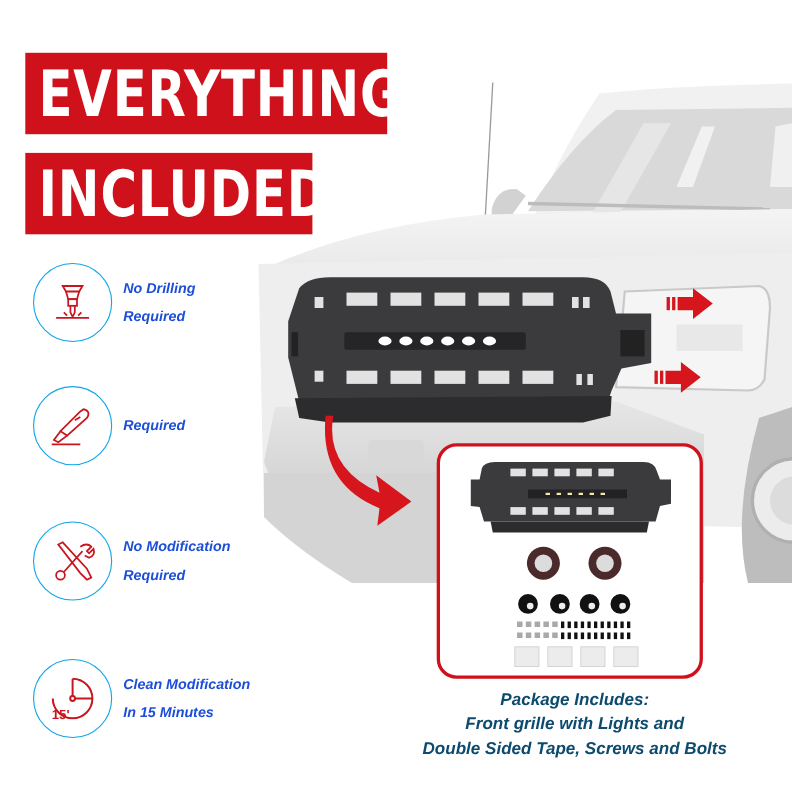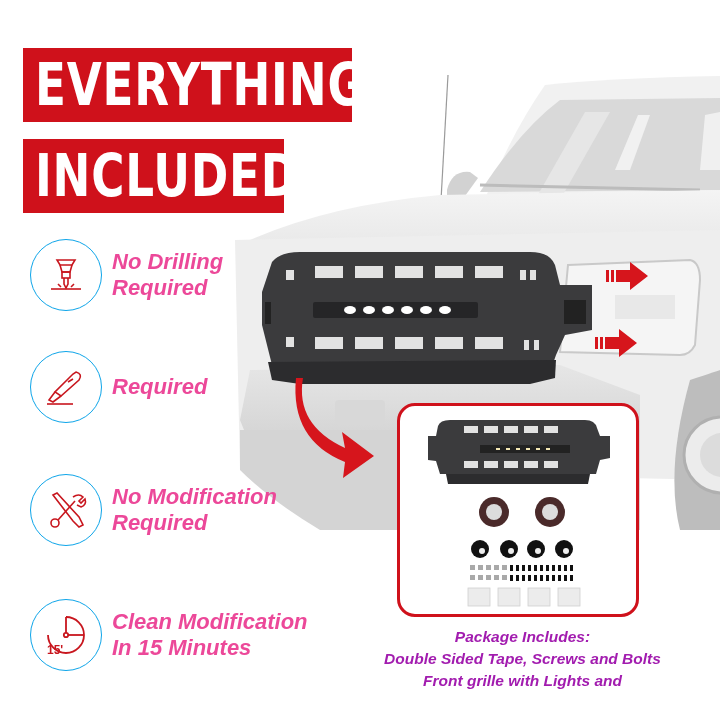--- a/index.html
+++ b/index.html
@@ -16,29 +16,29 @@
     padding-left: 12px; transform-origin: left center;
   }
   .banner span { display: inline-block; transform: scaleX(0.78); transform-origin: left center; white-space: nowrap; }
   .banner-1 { left: 23px; top: 48px; width: 329px; height: 74px; }
   .banner-2 { left: 23px; top: 139px; width: 261px; height: 74px; }
 
   
   .feature { position: absolute; left: 30px; display: flex; align-items: center; }
   .feature .ring { width: 72px; height: 72px; border: 1px solid #0ea5e9; border-radius: 50%; display:flex; align-items:center; justify-content:center; background:#fff; }
   .feature .ring svg { width: 46px; height: 46px; }
-  .feature .txt { margin-left: 10px; font-style: italic; font-weight: bold; font-size: 22px; line-height: 26px; color: #ec4899; }
+  .feature .txt { margin-left: 10px; font-style: italic; font-weight: bold; font-size: 13px; line-height: 26px; color: #1d4ed8; }
   .f1 { top: 239px; }
   .f2 { top: 351px; }
   .f3 { top: 474px; }
   .f4 { top: 599px; }
 
   
   .pkg-box { position: absolute; left: 397px; top: 403px; width: 242px; height: 214px; border: 3px solid #cf111b; border-radius: 18px; background: #fff; }
-  .pkg-caption { position: absolute; left: 350px; top: 626px; width: 345px; text-align: center; font-style: italic; font-weight: bold; font-size: 15.5px; line-height: 22px; color: #a21caf; }
+  .pkg-caption { position: absolute; left: 350px; top: 626px; width: 345px; text-align: center; font-style: italic; font-weight: bold; font-size: 15.5px; line-height: 22px; color: #0c4a6e; }
 </style>
 </head>
 <body>
 
 <div class="scene">
 
   <svg style="position:absolute;left:0;top:0" width="720" height="720" viewBox="0 0 720 720">
     <defs>
       <linearGradient id="hood" x1="0" y1="0" x2="0" y2="1">
         <stop offset="0" stop-color="#f4f4f4"></stop>
@@ -290,16 +290,16 @@
         <rect x="68" y="182" width="22" height="18"></rect>
           <rect x="98" y="182" width="22" height="18"></rect>
           <rect x="128" y="182" width="22" height="18"></rect>
           <rect x="158" y="182" width="22" height="18"></rect>
       </g>
     </svg>
   </div>
 
   <div class="pkg-caption">
     <div>Package Includes:</div>
+    <div>Front grille with Lights and</div>
     <div>Double Sided Tape, Screws and Bolts</div>
-    <div>Front grille with Lights and</div>
   </div>
 </div>
 
 </body></html>

